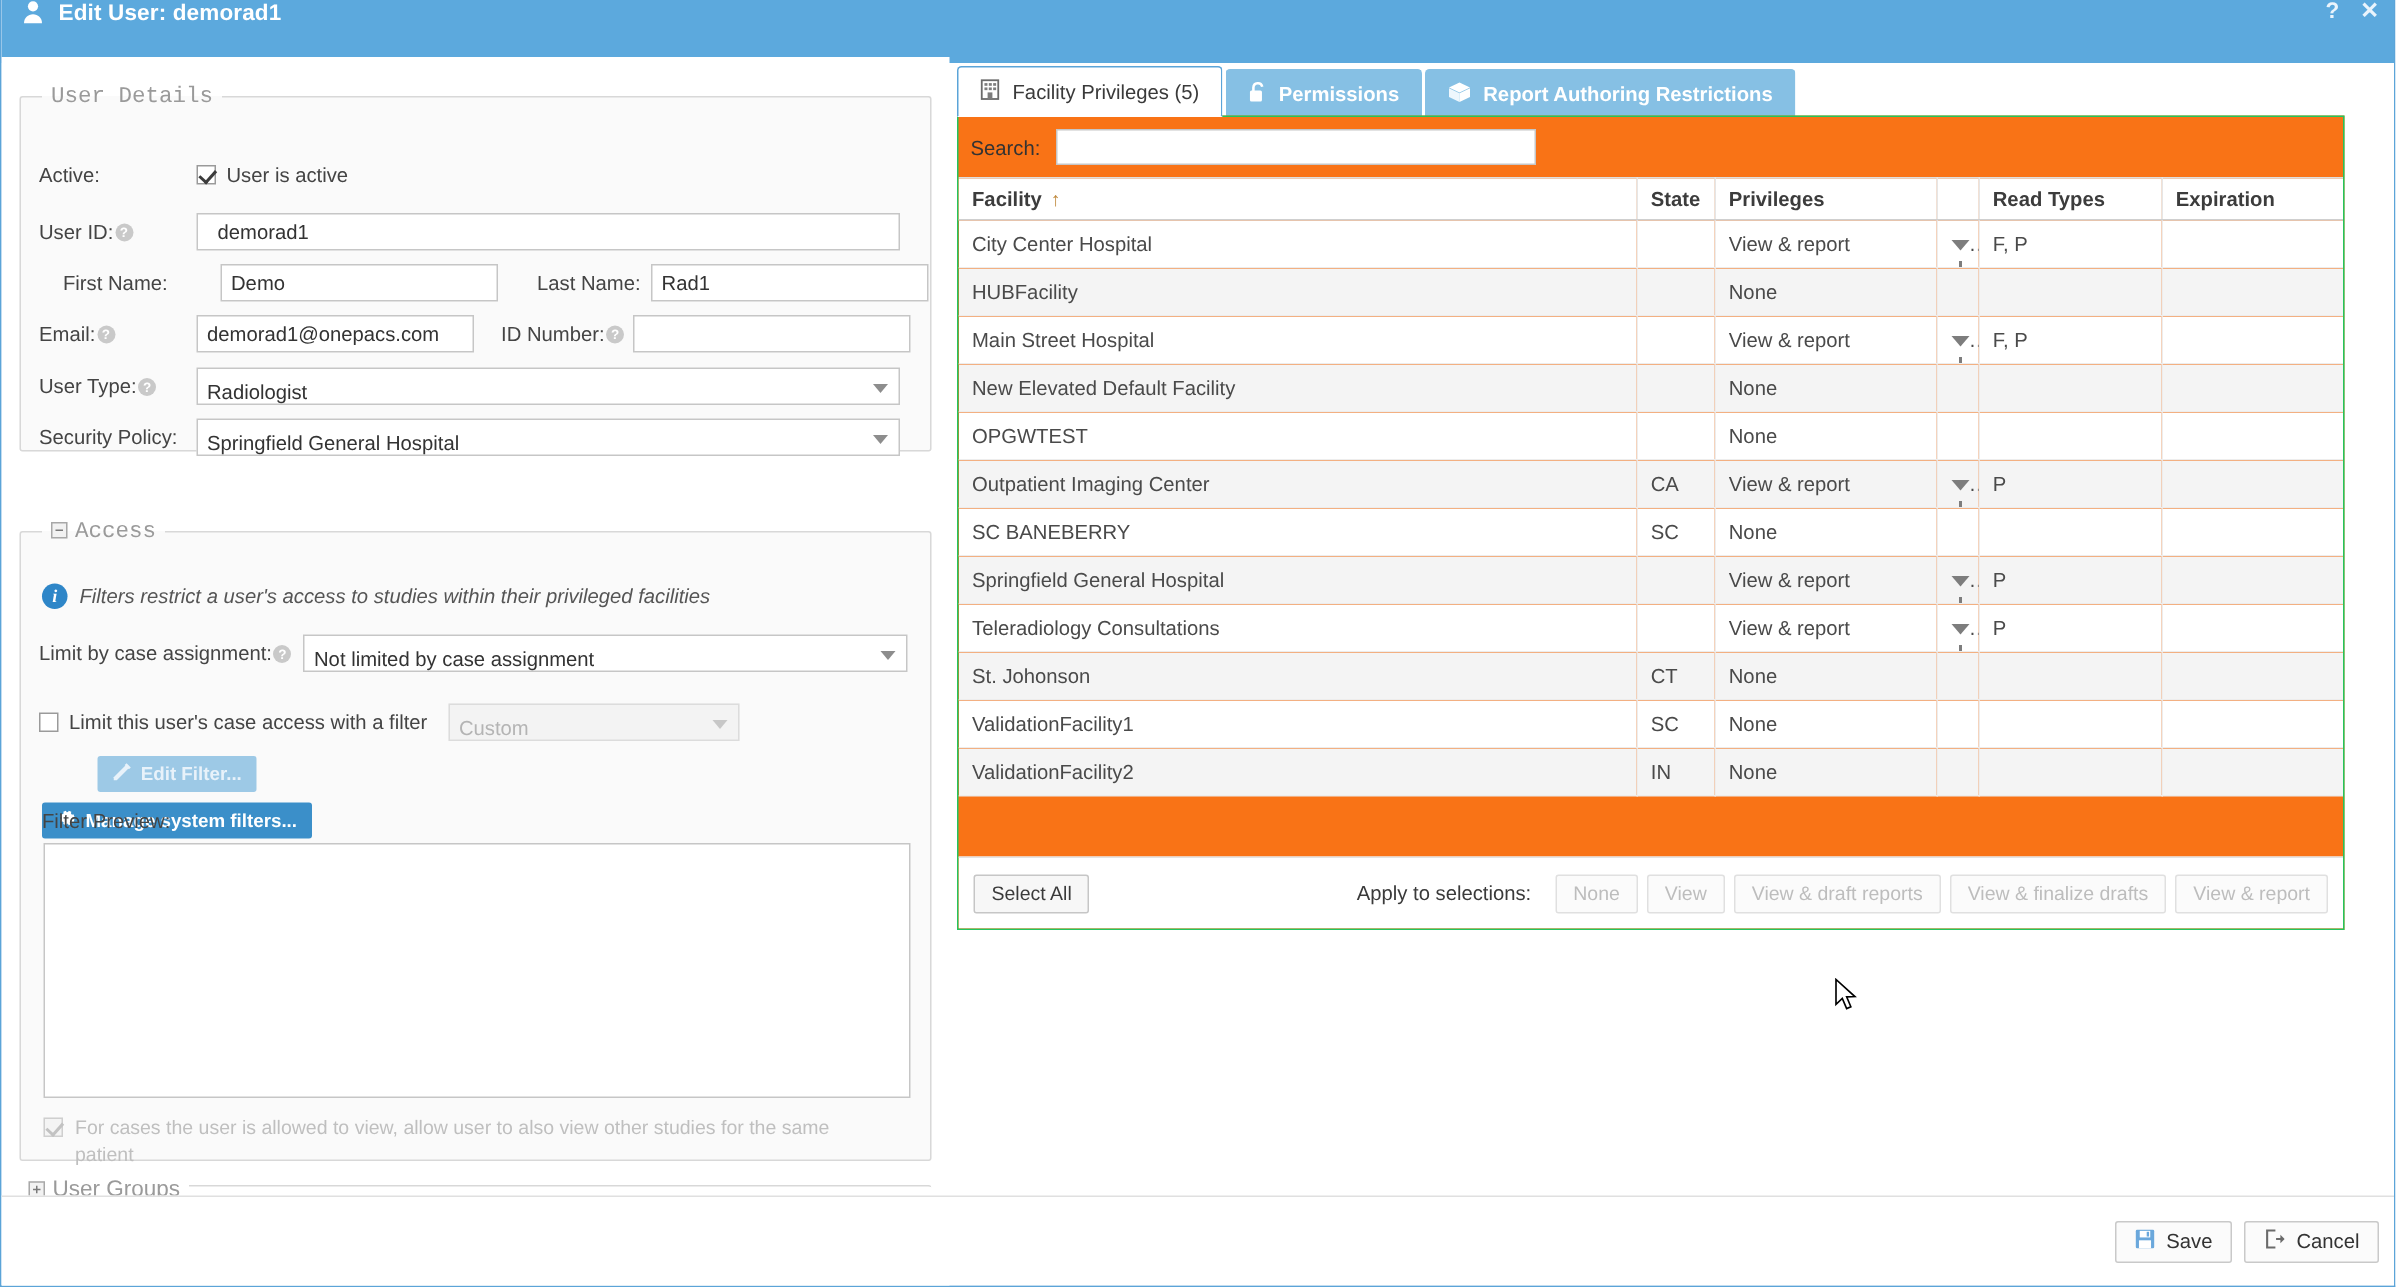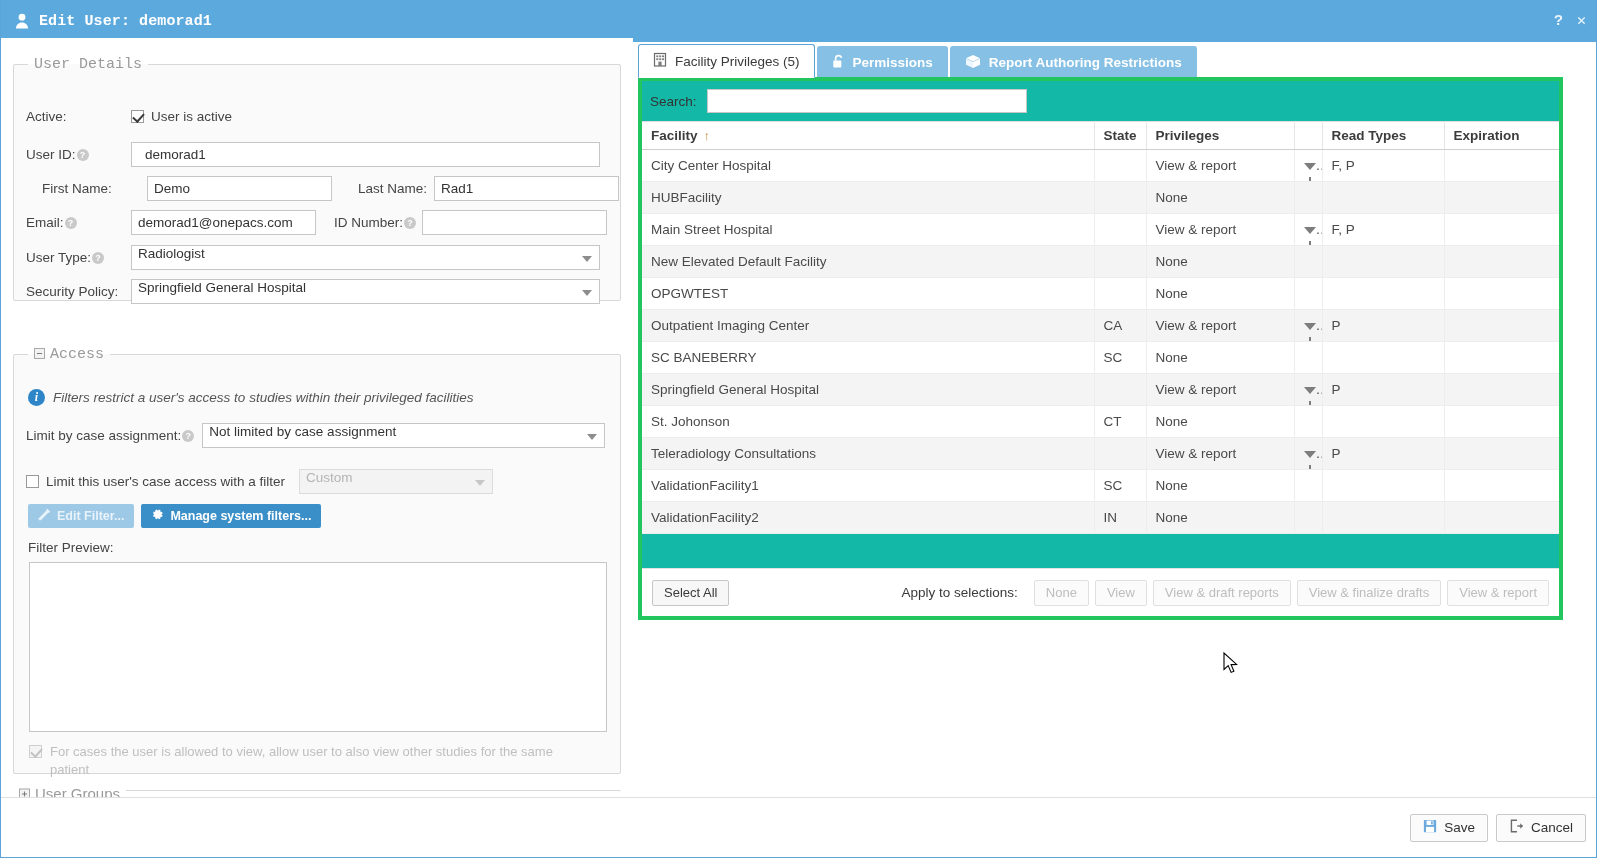--- a/index.html
+++ b/index.html
@@ -18,21 +18,21 @@
     border-top: none;
     overflow: hidden;
   }
 
   
   .titlebar {
     position: absolute; left: 0; top: 0;
     width: 1597px; height: 42px;
     background: #5ca9dd;
     color: #ffffff;
-    display: flex; align-items: center; font-family: Liberation Mono, monospace;
+    display: flex; align-items: flex-start;
   }
   .titlebar .t-icon {
     margin-left: 14px; margin-right: 10px;
     display: inline-flex; align-items: center;
   }
   .titlebar .t-title {
     font-size: 15px; font-weight: bold;
     letter-spacing: .1px;
   }
   .titlebar .t-right {
@@ -111,21 +111,21 @@
     padding: 0 6px;
     font-family: "Liberation Sans", sans-serif;
     outline: none;
   }
   .txtinput:disabled { background: #f3f3f3; }
   .selbox {
     height: 25px;
     border: 1px solid #c6c6c6;
     background: #ffffff;
     font-size: 13.5px; color: #333;
-    display: flex; align-items: flex-start;
+    display: flex; align-items: flex-end;
     padding: 0 6px; position: relative; cursor: pointer;
   }
   .selbox .caret {
     position: absolute; right: 7px; top: 50%;
     width: 0; height: 0; margin-top: -2px;
     border-left: 5px solid transparent;
     border-right: 5px solid transparent;
     border-top: 6px solid #8d8d8d;
   }
   .selbox.disabled { background: #f3f3f3; color: #b4b4b4; border-color: #dcdcdc; cursor: default; }
@@ -218,22 +218,22 @@
     background: #ffffff;
     color: #3a3a3a;
     border: 1px solid #5ba4d8;
     border-bottom: 1px solid #ffffff;
     height: 34px;
     font-weight: normal;
     position: relative;
     z-index: 3;
   }
   .tabpanel {
-    border: 4px solid #22c55e;
-    background: #14b8a6;
+    border: 1px solid #22c55e;
+    background: #f97316;
     height: 543px;
     margin-top: -1px;
     position: relative;
     overflow: hidden;
   }
   .searchbar {
     display: flex; align-items: center;
     height: 40px; padding: 0 8px 0 8px;
   }
   .searchbar .slabel { font-size: 13.5px; color: #333; margin-right: 10px; }
@@ -421,21 +421,21 @@
 
       <div style="position:absolute; left:12px; top:106px; display:flex; align-items:center;">
         <span class="chk"></span>
         <span class="lbl" style="margin-left:7px;">Limit this user's case access with a filter</span>
         <div class="selbox disabled" style="width:194px; margin-left:14px;">
           <span>Custom</span>
           <span class="caret"></span>
         </div>
       </div>
 
-      <div style="position:absolute; left:14px; top:141px; display:flex; align-items:center; gap:7px;">
+      <div style="position:absolute; left:14px; top:141px; display:flex; align-items:center; gap:7px;flex-direction:column;">
         <button class="btn btn-blue-dim">
           <span>
             <svg width="13" height="13" viewBox="0 0 16 16">
                 <path d="M1 12.5 11 2.5l2.5 2.5-10 10H1z" fill="#e8f2fa"></path>
                 <path d="M11.5 1 13 2.5 15 4.5 13.5 6 11.5 4 10 2.5z" fill="#e8f2fa"></path>
               </svg>
           </span>
           <span>Edit Filter...</span>
         </button>
         <button class="btn btn-blue">
@@ -591,33 +591,33 @@
             </tr>
             <tr>
               <td>Springfield General Hospital</td>
               <td></td>
               <td>View &amp; report</td>
               <td style="text-align: center;"><span class="funnel"></span></td>
               <td>P</td>
               <td></td>
             </tr>
             <tr>
+              <td>Teleradiology Consultations</td>
+              <td></td>
+              <td>View &amp; report</td>
+              <td style="text-align: center;"><span class="funnel"></span></td>
+              <td>P</td>
+              <td></td>
+            </tr>
+            <tr>
               <td>St. Johonson</td>
               <td>CT</td>
               <td>None</td>
               <td style="text-align: center;"></td>
               <td></td>
-              <td></td>
-            </tr>
-            <tr>
-              <td>Teleradiology Consultations</td>
-              <td></td>
-              <td>View &amp; report</td>
-              <td style="text-align: center;"><span class="funnel"></span></td>
-              <td>P</td>
               <td></td>
             </tr>
             <tr>
               <td>ValidationFacility1</td>
               <td>SC</td>
               <td>None</td>
               <td style="text-align: center;"></td>
               <td></td>
               <td></td>
             </tr>

